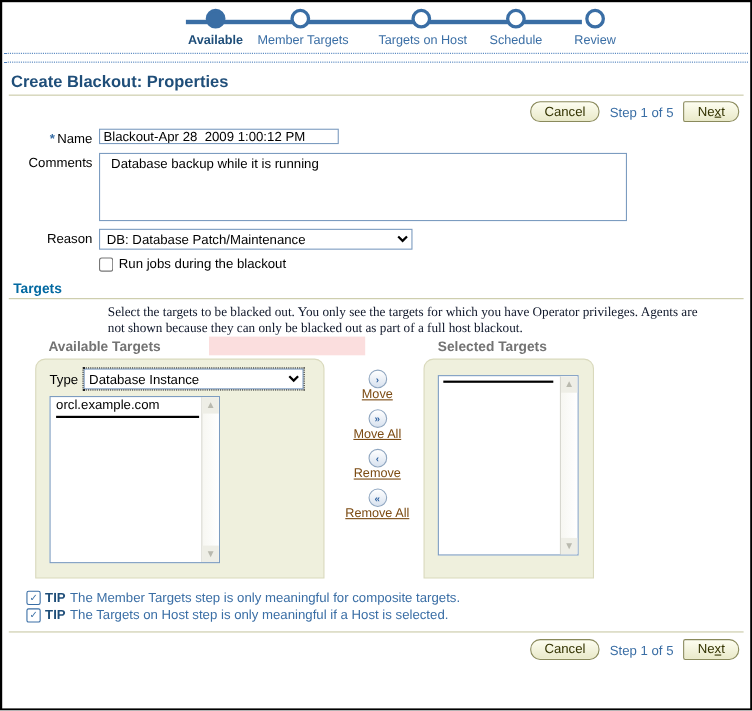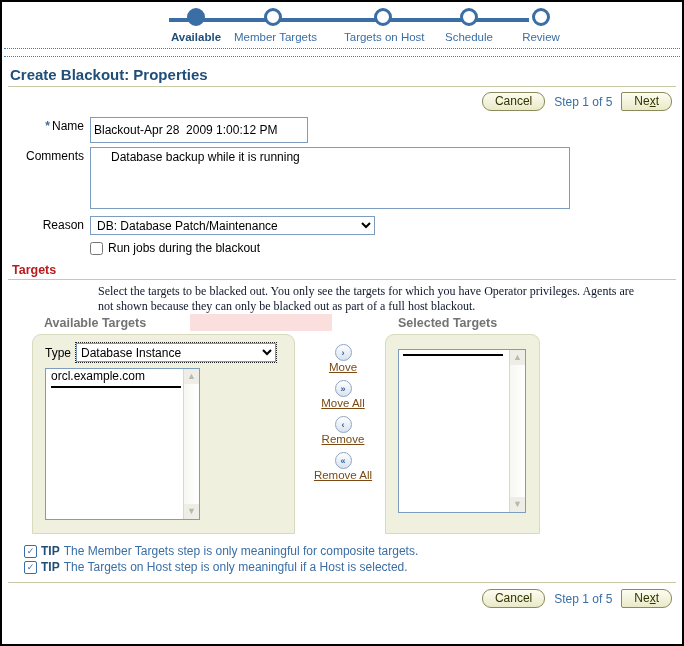--- a/index.html
+++ b/index.html
@@ -124,31 +124,31 @@
   .ctl{ flex:1;}
   input.t, textarea.t, select.s{
     font-family:"Liberation Sans", sans-serif;
     font-size:12px;
     color:#000;
     border:1px solid #7c9cc0;
     background:#ffffff;
     box-sizing:border-box;
     padding:1px 3px;
   }
-  input.t#name-field{ width:218px; height:26px;}
-  textarea.t{ width:480px; height:62px; resize:none; padding:2px 20px; line-height:14px;}
+  input.t#name-field{ width:218px; height:14px;}
+  textarea.t{ width:480px; height:62px; resize:none; padding:2px 10px; line-height:14px;}
   select.s{ width:285px; height:19px; padding:0 2px;}
 
   .cbrow{ display:flex; align-items:center; margin-top:6px; margin-left:0;}
   .cbrow input{ margin:0 5px 0 0;}
   .cbrow label{ font-size:12px;}
 
   
   .sec-head{
-    color:#b91c1c;font-weight:bold;font-size:12.5px;
+    color:#0369a1;font-weight:bold;font-size:12.5px;
     padding:4px 0 2px 10px;
   }
   .sec-rule{ height:1px;background:#c9c9a6;margin:0 6px 4px 6px;}
   .sec-desc{
     margin:4px 0 2px 96px;
     width:540px;
     font-size:12px;
     line-height:15px;
     color:#0f172a;
     font-family:Liberation Serif, serif;

